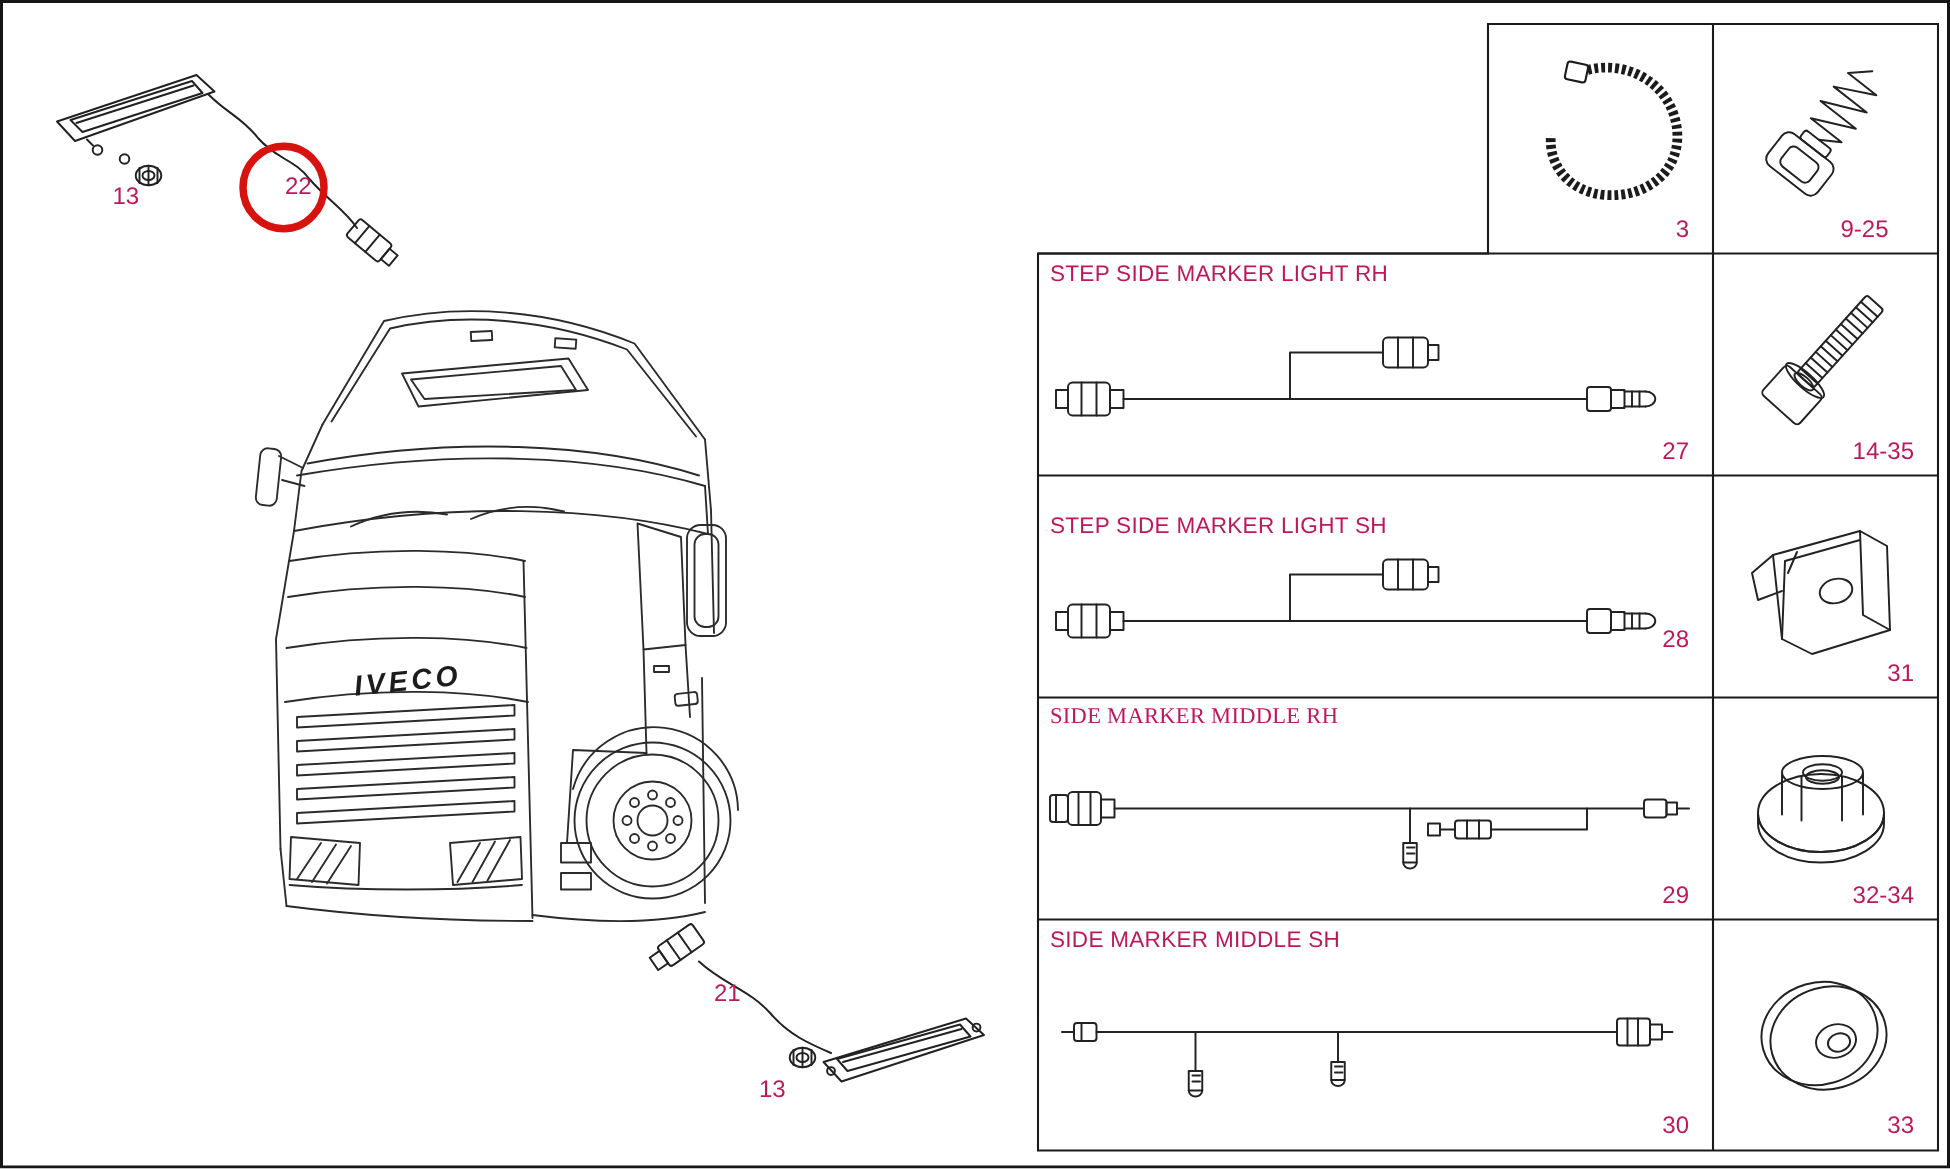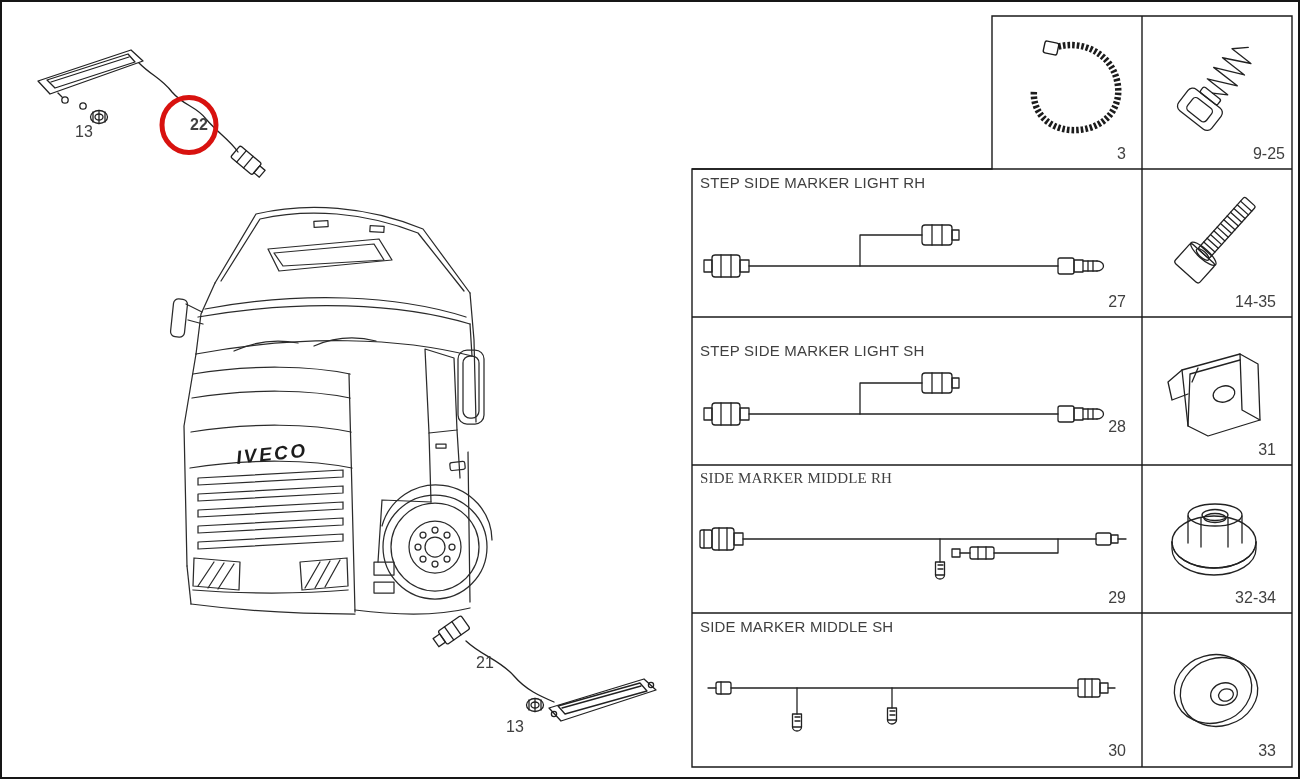--- a/index.html
+++ b/index.html
@@ -3,21 +3,21 @@
 <meta charset="utf-8">
 <style>
   * { margin:0; padding:0; box-sizing:border-box; }
   html,body { background:#ffffff; }
   .stage {
     position:relative; width:1300px; height:779px; background:#ffffff;
     border:2px solid #161616; overflow:hidden;
     font-family:"Liberation Sans", sans-serif;
   }
   .stage > svg { position:absolute; left:0; top:0; }
-  .t { position:absolute; color:#404040; white-space:nowrap; line-height:1.15; }
+  .t { position:absolute; color:#be185d; white-space:nowrap; line-height:1.15; }
   .panel-title { font-size:15px; letter-spacing:.2px; }
   .callout { font-size:16px; }
   .part-num { font-size:16px; text-align:right; }
 </style>
 </head>
 <body>
 
 <div class="stage">
 
   <svg width="1300" height="779" viewBox="0 0 1300 779">
@@ -269,34 +269,34 @@
 
     <g stroke="#222" stroke-width="1.3" fill="none">
       <ellipse cx="1211" cy="687" rx="39" ry="34" transform="rotate(-16 1211 687)"></ellipse>
       <ellipse cx="1217" cy="690" rx="39" ry="34" transform="rotate(-16 1217 690)"></ellipse>
       <ellipse cx="1222" cy="692" rx="13.5" ry="11" transform="rotate(-16 1222 692)"></ellipse>
       <ellipse cx="1224" cy="693" rx="7.5" ry="6" transform="rotate(-16 1224 693)"></ellipse>
     </g>
   </svg>
 
   <span class="t callout" style="left:73px; top:121px;">13</span>
-  <span class="t callout" style="left:188px; top:114px;font-weight:bold;">22</span>
+  <span class="t callout" style="left:188px; top:114px;">22</span>
   <span class="t callout" style="left:474px; top:652px;">21</span>
   <span class="t callout" style="left:504px; top:716px;">13</span>
 
   <span class="t panel-title" style="left:698px; top:172px;">STEP SIDE MARKER LIGHT RH</span>
   <span class="t panel-title" style="left:698px; top:320px;margin-top:20px;">STEP SIDE MARKER LIGHT SH</span>
   <span class="t panel-title" style="left:698px; top:468px;font-family:Liberation Serif, serif;">SIDE MARKER MIDDLE RH</span>
   <span class="t panel-title" style="left:698px; top:616px;">SIDE MARKER MIDDLE SH</span>
 
   <span class="t part-num" style="right:172px; top:291px;text-align:center;">27</span>
   <span class="t part-num" style="right:172px; top:416px;">28</span>
   <span class="t part-num" style="right:172px; top:587px;">29</span>
   <span class="t part-num" style="right:172px; top:740px;">30</span>
 
   <span class="t part-num" style="right:172px; top:143px;">3</span>
-  <span class="t part-num" style="right:13px;  top:143px;margin-left:42px;">9-25</span>
+  <span class="t part-num" style="right:39px;  top:143px;margin-left:42px;">9-25</span>
   <span class="t part-num" style="right:22px;  top:291px;">14-35</span>
   <span class="t part-num" style="right:22px;  top:439px;">31</span>
   <span class="t part-num" style="right:22px;  top:587px;">32-34</span>
   <span class="t part-num" style="right:22px;  top:740px;">33</span>
 
 </div>
 
 </body></html>

